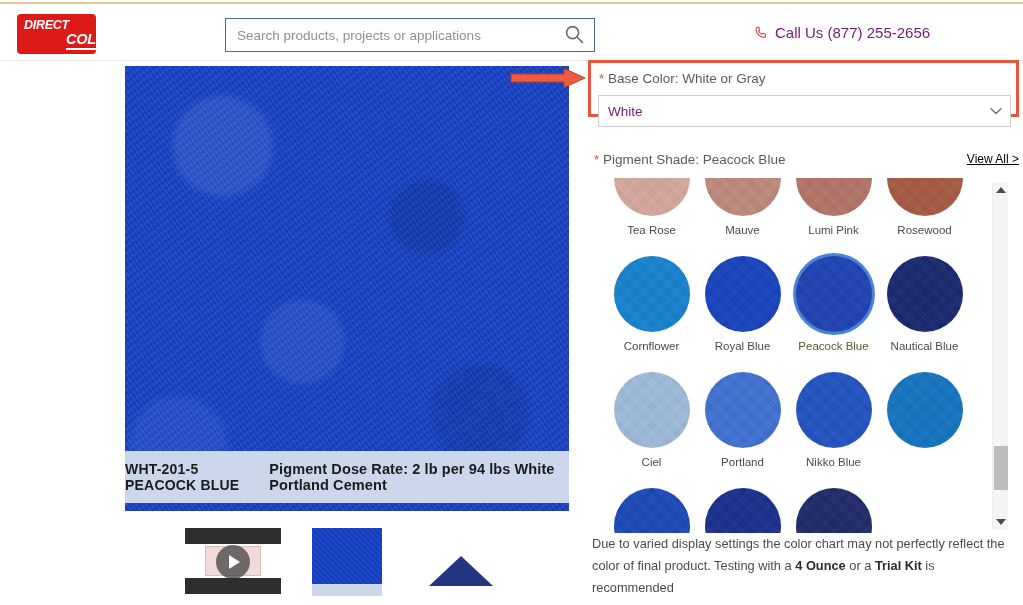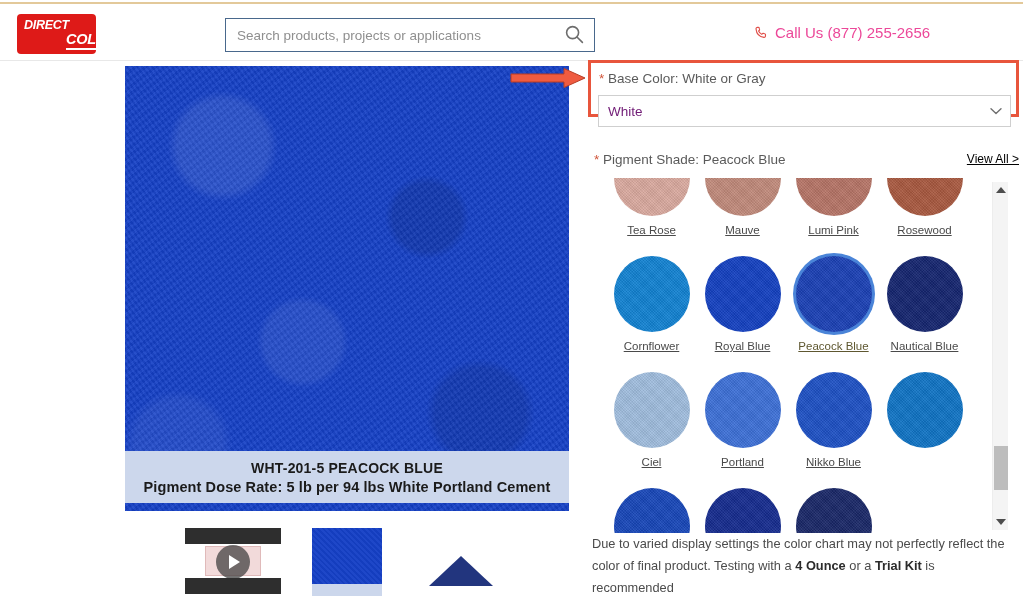--- a/index.html
+++ b/index.html
@@ -68,21 +68,21 @@
   .search-btn {
     width: 40px; height: 32px;
     background: transparent; border: none;
     display: flex; align-items: center; justify-content: center;
     cursor: pointer;
   }
 
   .callus {
     position: absolute; left: 754px; top: 20px;
     display: flex; align-items: center; gap: 6px;
-    font-size: 15px; color: #ec4899;
+    font-size: 15px; color: #701a75;
   }
   .phone-ico { display:flex; align-items:center; }
 
   
   .main-img {
     position: absolute; left: 125px; top: 66px;
     width: 444px; height: 445px;
     background:
       radial-gradient(circle at 22% 18%, rgba(255,255,255,.09) 0 9%, rgba(0,0,0,0) 11%),
       radial-gradient(circle at 68% 34%, rgba(0,0,0,.10) 0 8%, rgba(0,0,0,0) 10%),
@@ -90,21 +90,21 @@
       radial-gradient(circle at 80% 78%, rgba(0,0,0,.09) 0 9%, rgba(0,0,0,0) 11%),
       radial-gradient(circle at 12% 85%, rgba(255,255,255,.06) 0 8%, rgba(0,0,0,0) 10%),
       repeating-linear-gradient(54deg, rgba(255,255,255,.045) 0 2px, rgba(0,0,0,.045) 2px 4px),
       repeating-linear-gradient(-38deg, rgba(255,255,255,.035) 0 3px, rgba(0,0,0,.035) 3px 6px),
       #1540c6;
   }
   .img-caption {
     position: absolute; left: 125px; top: 451px;
     width: 444px; height: 52px;
     background: #ccd7ec;
-    display: flex; flex-direction: column;
+    display: flex; flex-direction: row;
     align-items: center; justify-content: center;
     gap: 3px;
   }
   .cap-l1 { font-size: 14px; font-weight: bold; color: #1b1b1b; letter-spacing: .2px; }
   .cap-l2 { font-size: 14.5px; font-weight: bold; color: #1b1b1b; letter-spacing: .1px; }
 
   .thumbs {
     position: absolute; left: 125px; top: 524px;
     width: 444px; height: 78px;
     display: flex; align-items: flex-start; justify-content: center;
@@ -217,21 +217,20 @@
       repeating-linear-gradient(-45deg, rgba(255,255,255,.04) 0 1px, rgba(0,0,0,.04) 1px 2px);
   }
   .swatch-cell.sel .swatch-dot {
     box-shadow: 0 0 0 3px #4a84d8;
   }
   .swatch-name {
     margin-top: 9px;
     font-size: 11.5px; color: #4a4a4a;
     text-align: center; line-height: 1;
     white-space: nowrap;
-    text-decoration: underline;
   }
   .swatch-cell.sel .swatch-name { color: #5e5730; }
 
   
   .sb {
     position: absolute; left: 992px; top: 182px;
     width: 16px; height: 348px;
     background: #f4f4f4; border-left: 1px solid #ededed;
   }
   .sb-arrow {
@@ -295,21 +294,21 @@
         </svg>
       </span>
       <span>Call Us (877) 255-2656</span>
     </div>
   </div>
 
   <div class="main-img"></div>
 
   <div class="img-caption">
     <span class="cap-l1">WHT-201-5 PEACOCK BLUE</span>
-    <span class="cap-l2">Pigment Dose Rate: 5 lb per 94 lbs White Portland Cement</span>
+    <span class="cap-l2">Pigment Dose Rate: 2 lb per 94 lbs White Portland Cement</span>
   </div>
 
   <div class="thumbs">
     <div class="thumb tb-video">
       <div class="band t"></div>
       <div class="slide"></div>
       <div class="play"></div>
       <div class="band b"></div>
     </div>
     <div class="thumb tb-blue">

